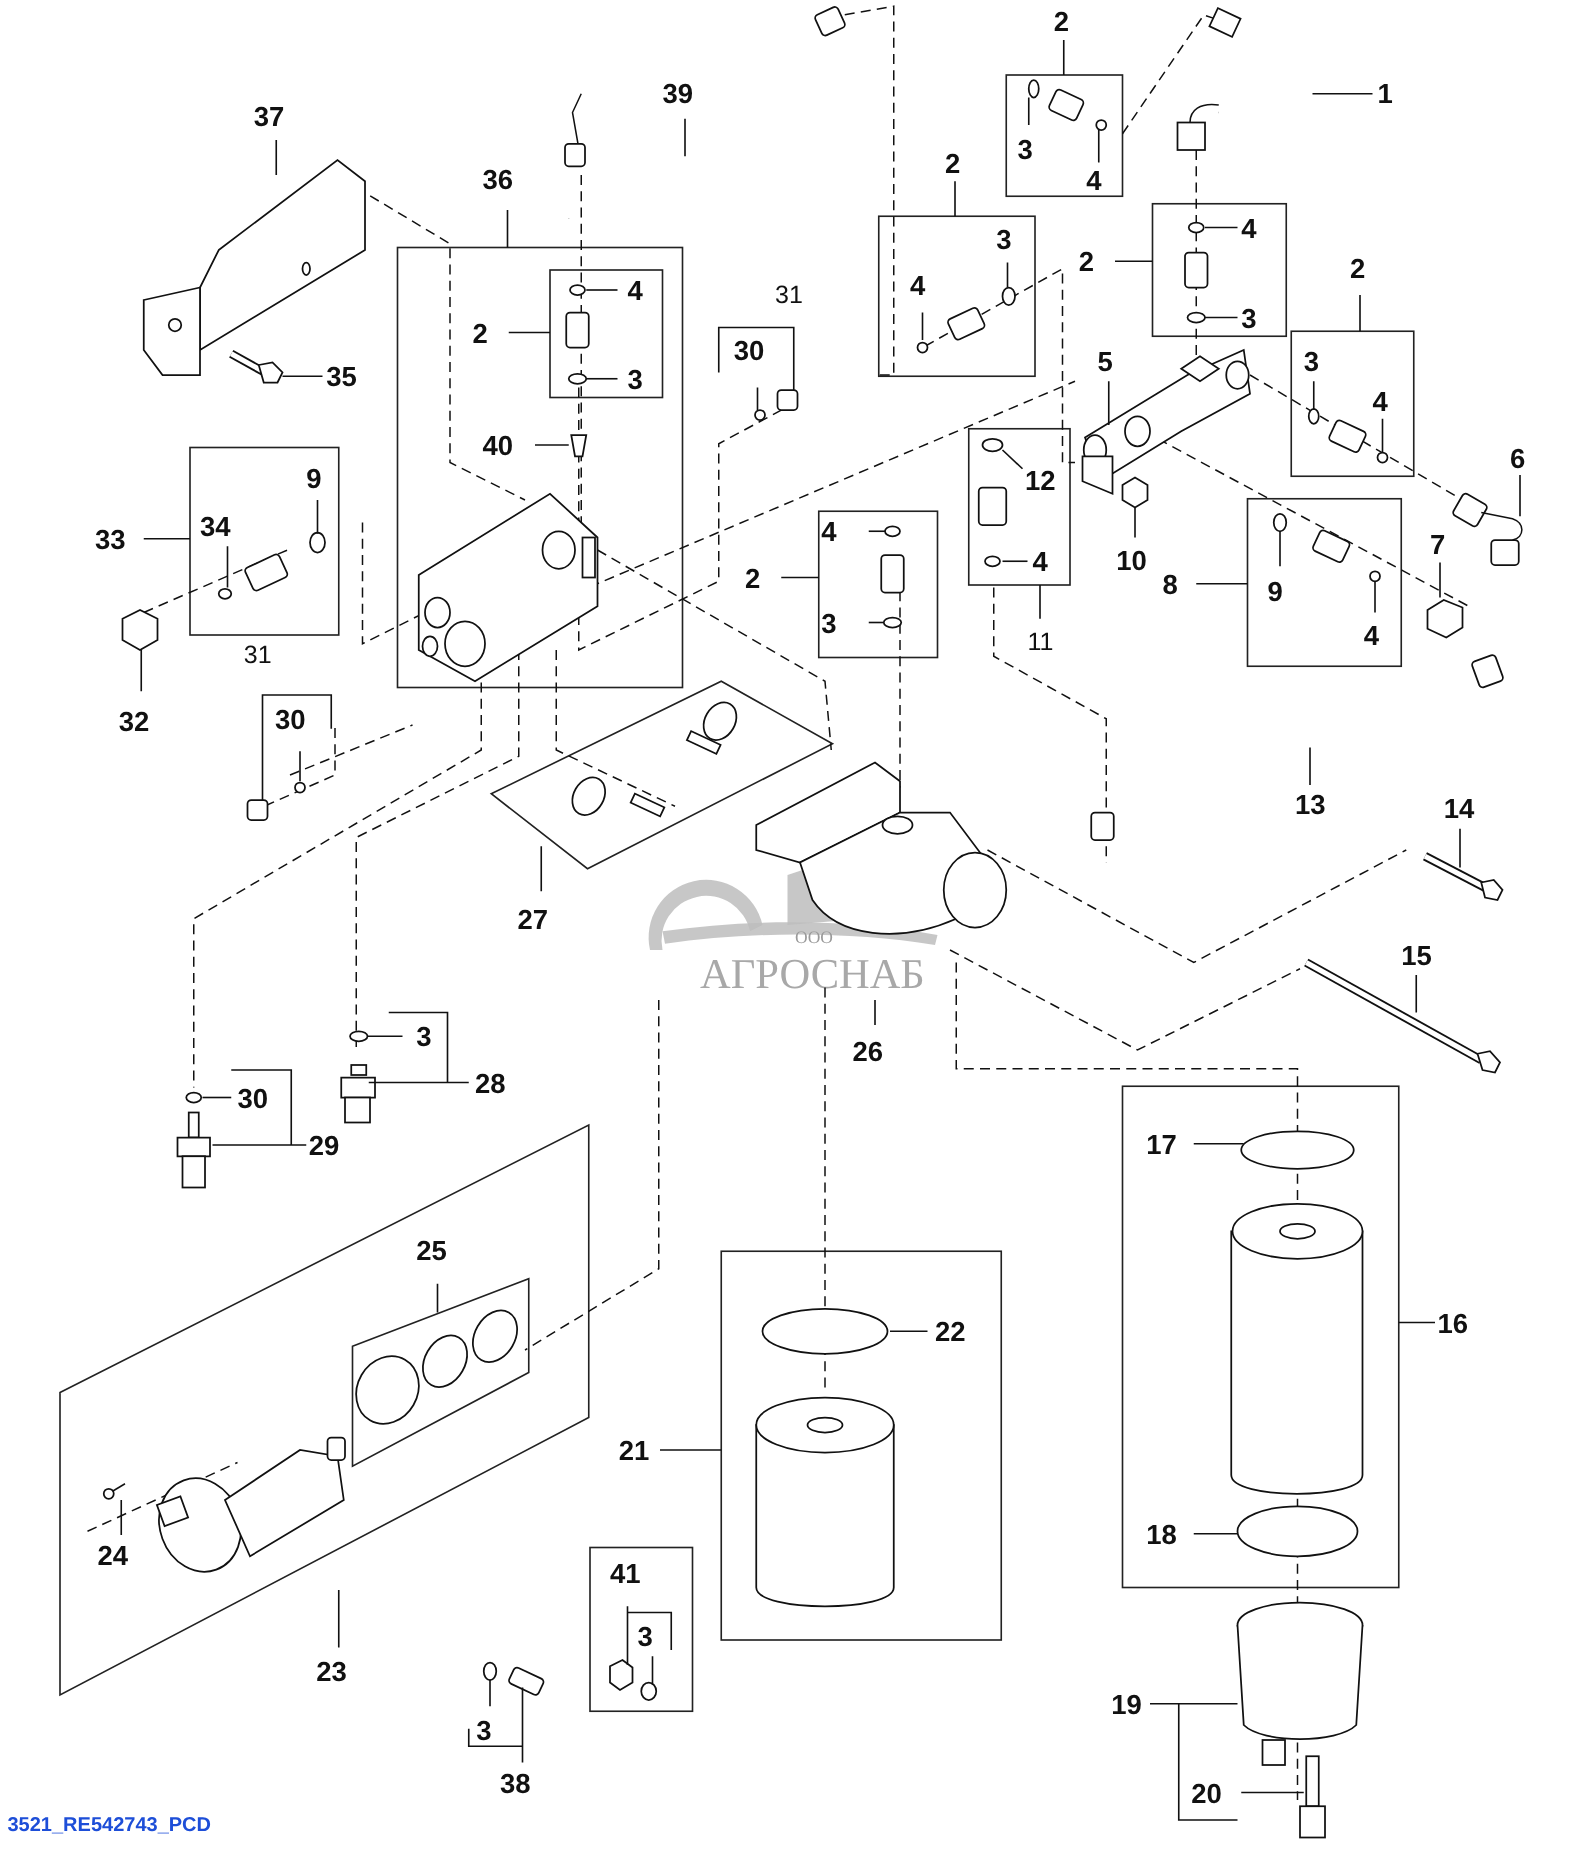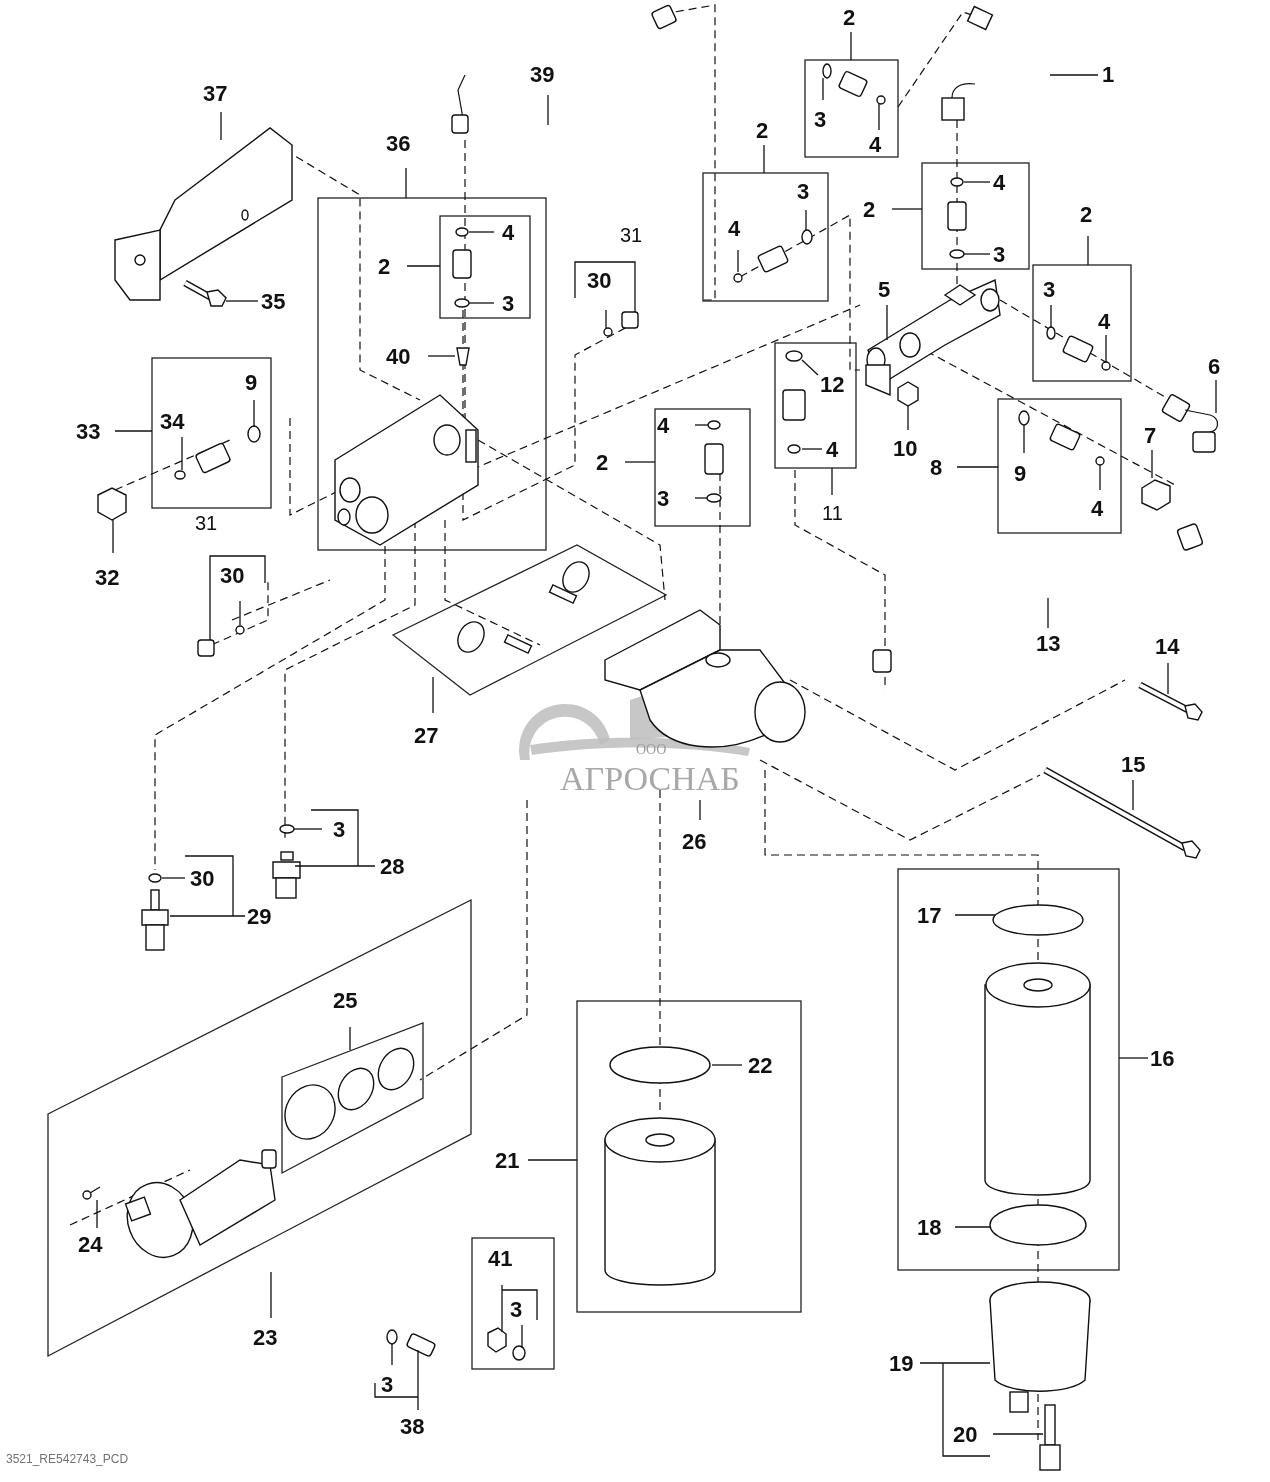--- a/index.html
+++ b/index.html
@@ -6,21 +6,21 @@
   body{width:1270px;height:1482px;position:relative;overflow:hidden;font-family:"Liberation Sans",sans-serif;}
   svg{position:absolute;left:0;top:0;}
   .lbl{font-family:"Liberation Sans",sans-serif;font-weight:bold;font-size:22px;fill:#111;}
   .lbl-sm{font-family:"Liberation Sans",sans-serif;font-size:20px;fill:#111;}
   .ln{stroke:#111;stroke-width:1.3;fill:none;}
   .box{stroke:#222;stroke-width:1.3;fill:none;}
   .dash{stroke:#111;stroke-width:1.2;fill:none;stroke-dasharray:8 5;}
   .part{stroke:#111;stroke-width:1.4;fill:#fff;}
   .part2{stroke:#111;stroke-width:1.2;fill:none;}
   .wm{fill:#bdbdbd;opacity:.85;}
-  #footer{position:absolute;left:6px;top:1452px;font-family:"Liberation Sans",sans-serif;font-weight:normal;font-size:12px;color:#737373;}
+  #footer{position:absolute;left:6px;top:1452px;font-family:"Liberation Sans",sans-serif;font-weight:bold;font-size:16px;color:#1d4ed8;}
 </style>
 </head>
 <body>
 
 <svg width="1270" height="1482" viewBox="0 0 1270 1482">
 
   <g>
     <path class="wm" d="M520,760 a45,45 0 0 1 90,-20 l-10,5 a35,35 0 0 0 -70,15 z"></path>
     <path class="wm" d="M530,745 C600,735 680,735 750,748 L748,756 C680,745 600,745 532,755 z"></path>
     <path class="wm" d="M630,700 l60,-20 l50,10 l10,40 l-120,10 z" opacity=".5"></path>

